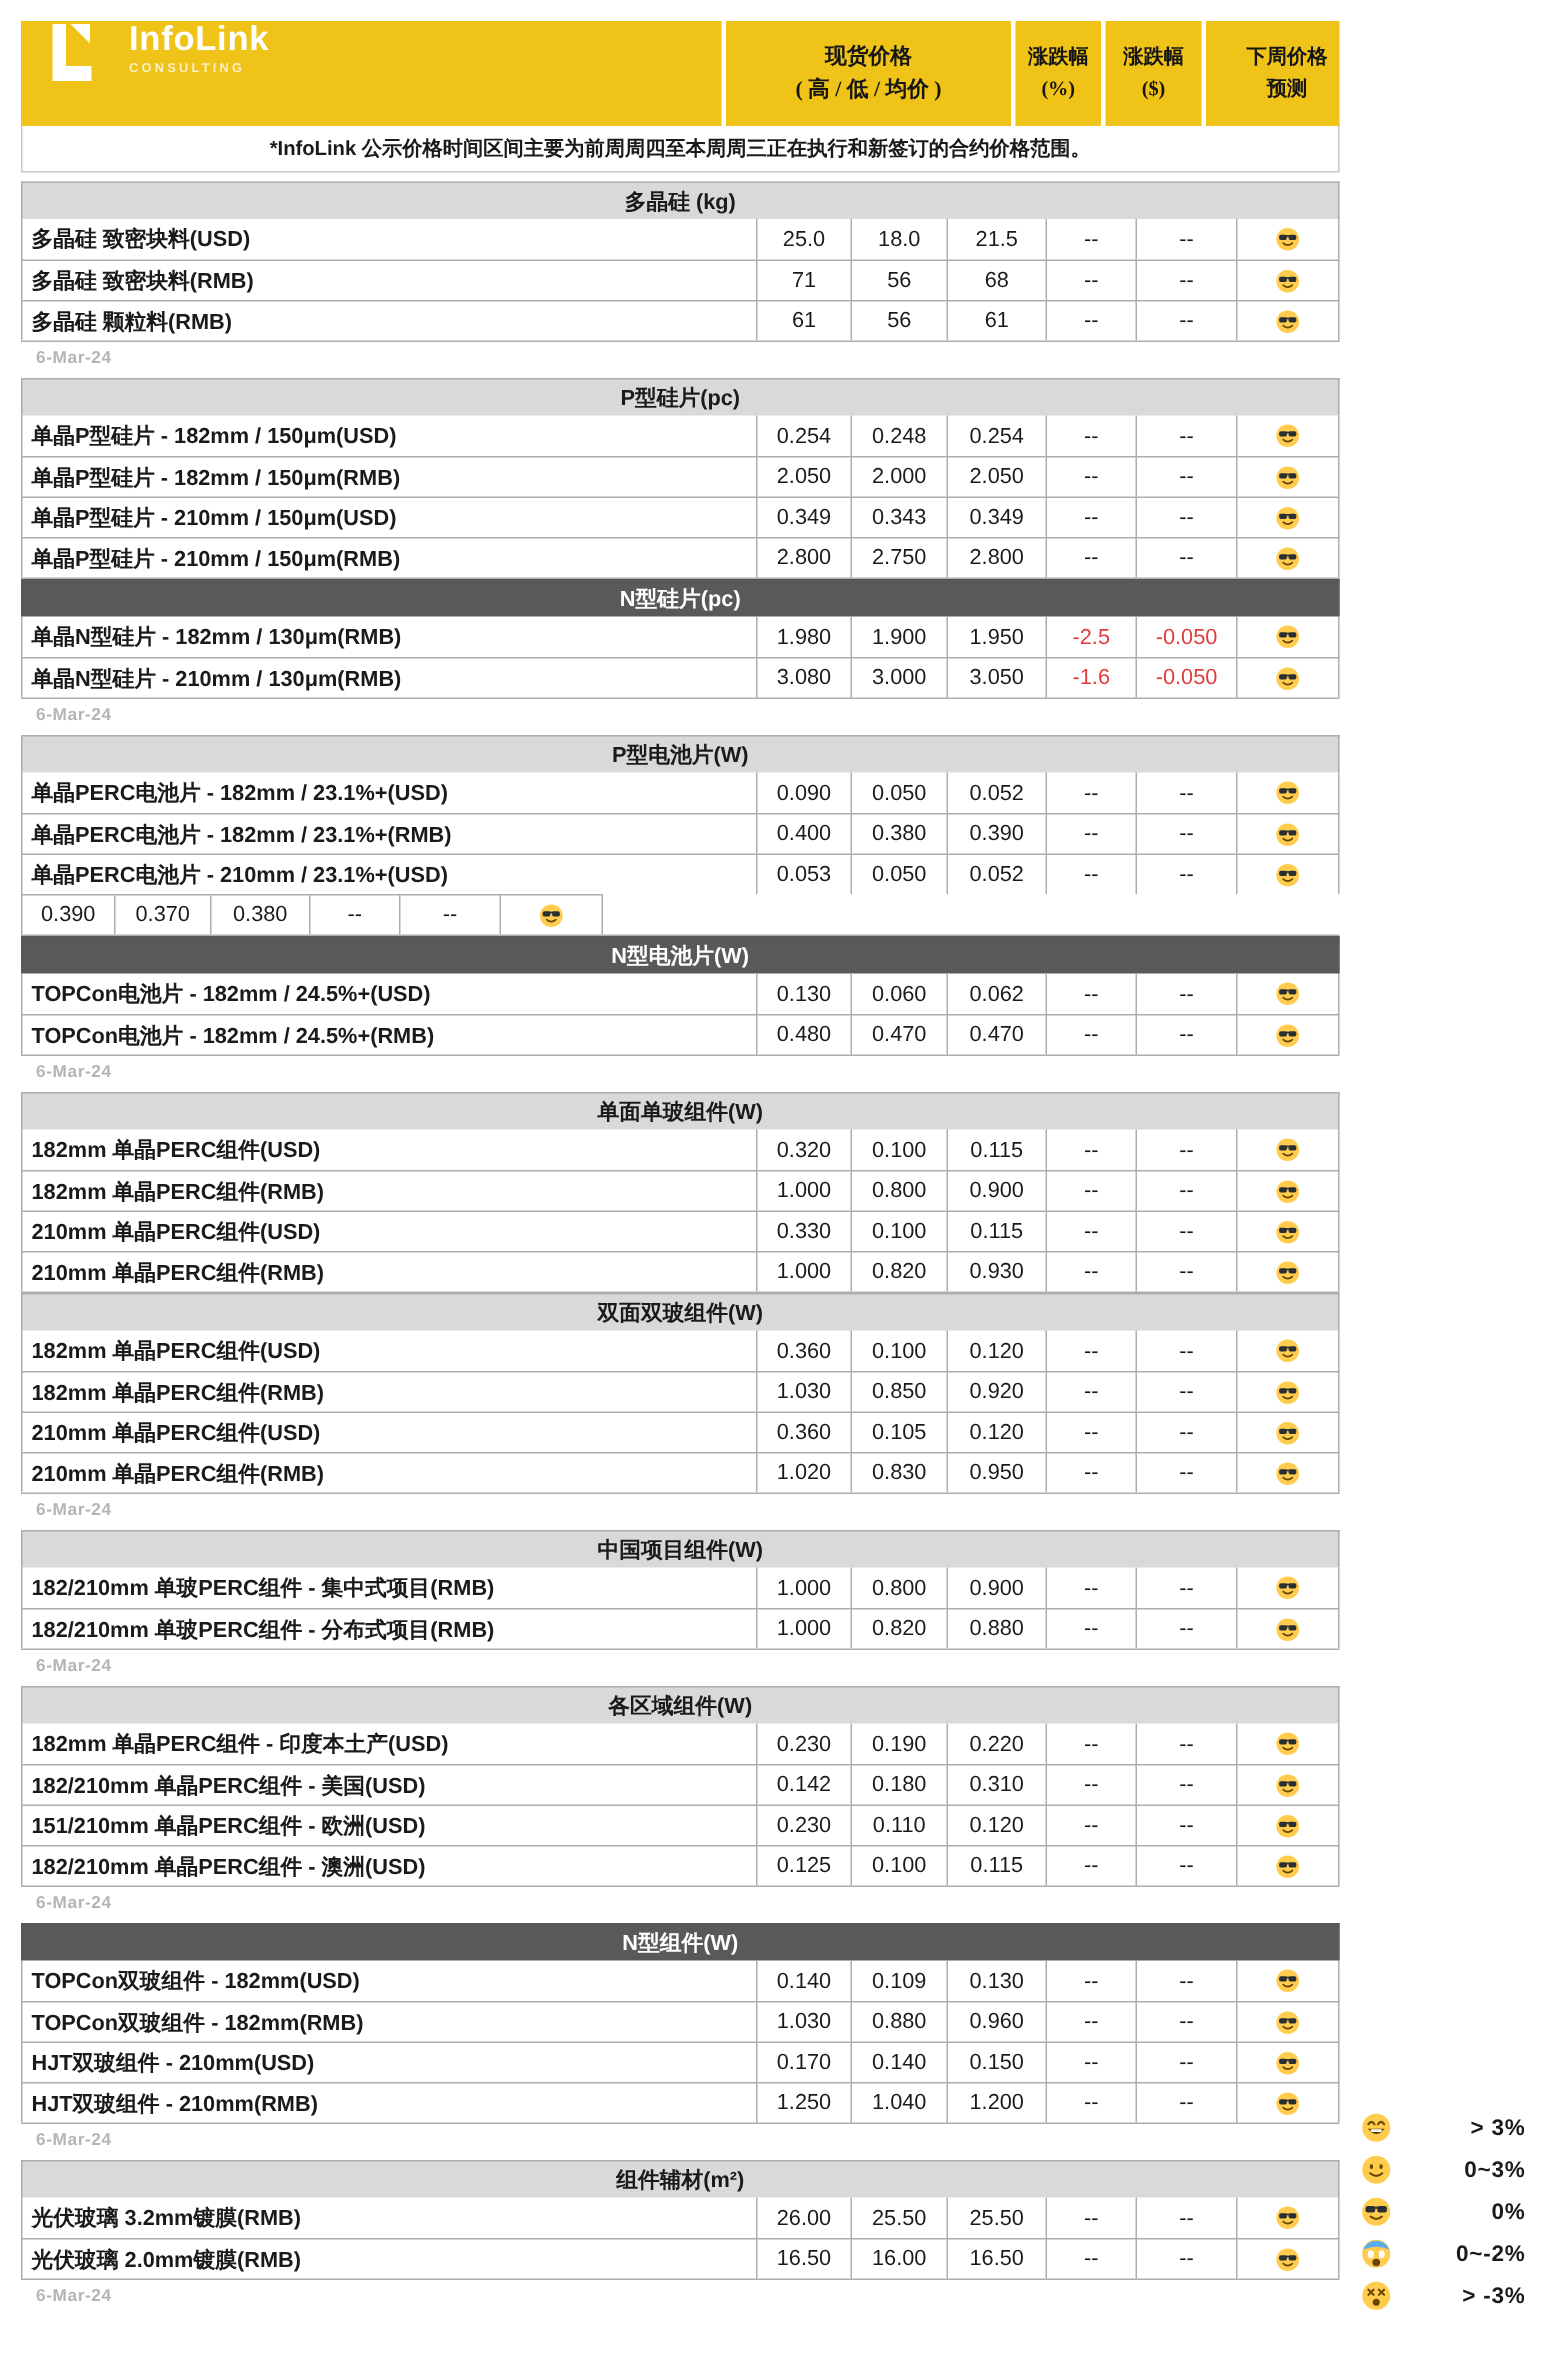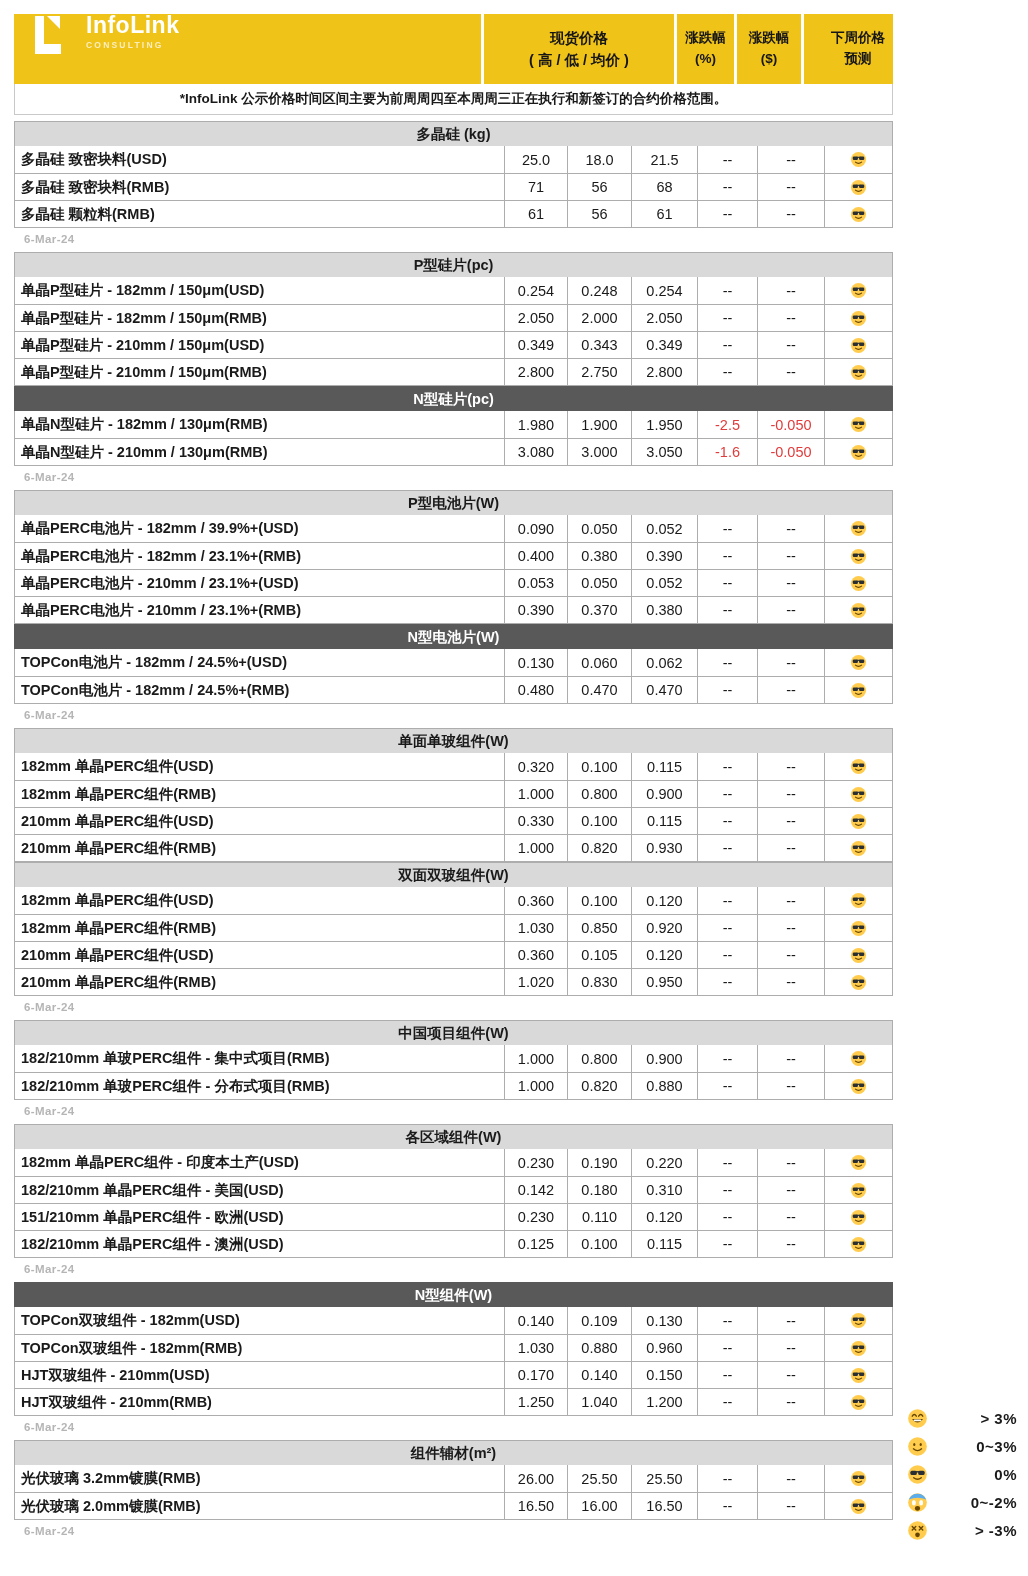--- a/index.html
+++ b/index.html
@@ -18,21 +18,21 @@
     font-family:"Liberation Sans","DejaVu Sans",sans-serif;color:var(--text-dark);
   }
   .page{padding:14px 0 10px 14px;width:893px;}
   
   .top-header{display:flex;height:70px;background:var(--header-yellow);}
   .brand-cell{flex:1;display:flex;align-items:flex-start;padding-left:16px;border-right:3px solid #fff;}
   .logo-mark{width:46px;height:42px;margin-right:10px;flex:0 0 auto;}
   .brand-text .brand-name{color:#fff;font-size:23px;font-weight:700;letter-spacing:.5px;line-height:1;}
   .brand-text .brand-sub{color:rgba(255,255,255,.72);font-size:8.5px;font-weight:700;letter-spacing:2.2px;margin-top:3px;}
   .hcol{display:flex;flex-direction:column;align-items:center;justify-content:center;
-        font-weight:700;font-size:14.5px;line-height:1.55;color:#161616;text-align:center;}
+        font-weight:700;font-size:14.5px;line-height:1.55;color:#161616;text-align:center;font-family:Liberation Serif, serif;}
   .hcol.spot{width:193px;border-right:3px solid #fff;}
   .hcol.pct{width:60px;border-right:3px solid #fff;font-size:13.5px;}
   .hcol.usd{width:67px;border-right:3px solid #fff;font-size:13.5px;}
   .hcol.fc{width:89px;font-size:13.5px;padding-left:19px;}
   
   .note-row{height:31px;border:1px solid #C9C9C9;border-top:none;display:flex;align-items:center;justify-content:center;
             font-weight:700;font-size:13.5px;}
   
   .block{margin-top:6px;}
   .sec-header{height:25px;display:flex;align-items:center;justify-content:center;
@@ -281,21 +281,21 @@
               </span>
             </div>
           </div>
         </div>
         <div class="date-label">6-Mar-24</div>
       </div>
       <div class="block">
         <div class="sec-header">P型电池片(W)</div>
         <div class="rows">
           <div class="row">
-            <div class="cell-label">单晶PERC电池片 - 182mm / 39.9%+(USD)</div>
+            <div class="cell-label">单晶PERC电池片 - 182mm / 23.1%+(USD)</div>
             <div class="cell-high">0.090</div>
             <div class="cell-low">0.050</div>
             <div class="cell-avg">0.052</div>
             <div class="cell-pct">--</div>
             <div class="cell-usd">--</div>
             <div class="cell-fc">
               <span class="emoji">
                 <svg width="17" height="17" viewBox="0 0 36 36" aria-hidden="true">
           <circle cx="18" cy="18" r="16" fill="#FFCC4D"></circle>
                   <rect x="5.8" y="11.5" width="11" height="7.4" rx="2.6" fill="#292F33"></rect>
@@ -338,21 +338,20 @@
           <circle cx="18" cy="18" r="16" fill="#FFCC4D"></circle>
                   <rect x="5.8" y="11.5" width="11" height="7.4" rx="2.6" fill="#292F33"></rect>
            <rect x="19.2" y="11.5" width="11" height="7.4" rx="2.6" fill="#292F33"></rect>
            <rect x="14" y="12.2" width="8" height="2.4" fill="#292F33"></rect>
            <path d="M11.5 23.5 Q18 29 24.5 23.5" stroke="#664500" stroke-width="2.3" fill="none" stroke-linecap="round"></path>
                 </svg>
               </span>
             </div>
           </div>
           <div class="row">
-            <div class="cell-label">单晶PERC电池片 - 210mm / 23.1%+(RMB)</div>
             <div class="cell-high">0.390</div>
             <div class="cell-low">0.370</div>
             <div class="cell-avg">0.380</div>
             <div class="cell-pct">--</div>
             <div class="cell-usd">--</div>
             <div class="cell-fc">
               <span class="emoji">
                 <svg width="17" height="17" viewBox="0 0 36 36" aria-hidden="true">
           <circle cx="18" cy="18" r="16" fill="#FFCC4D"></circle>
                   <rect x="5.8" y="11.5" width="11" height="7.4" rx="2.6" fill="#292F33"></rect>

